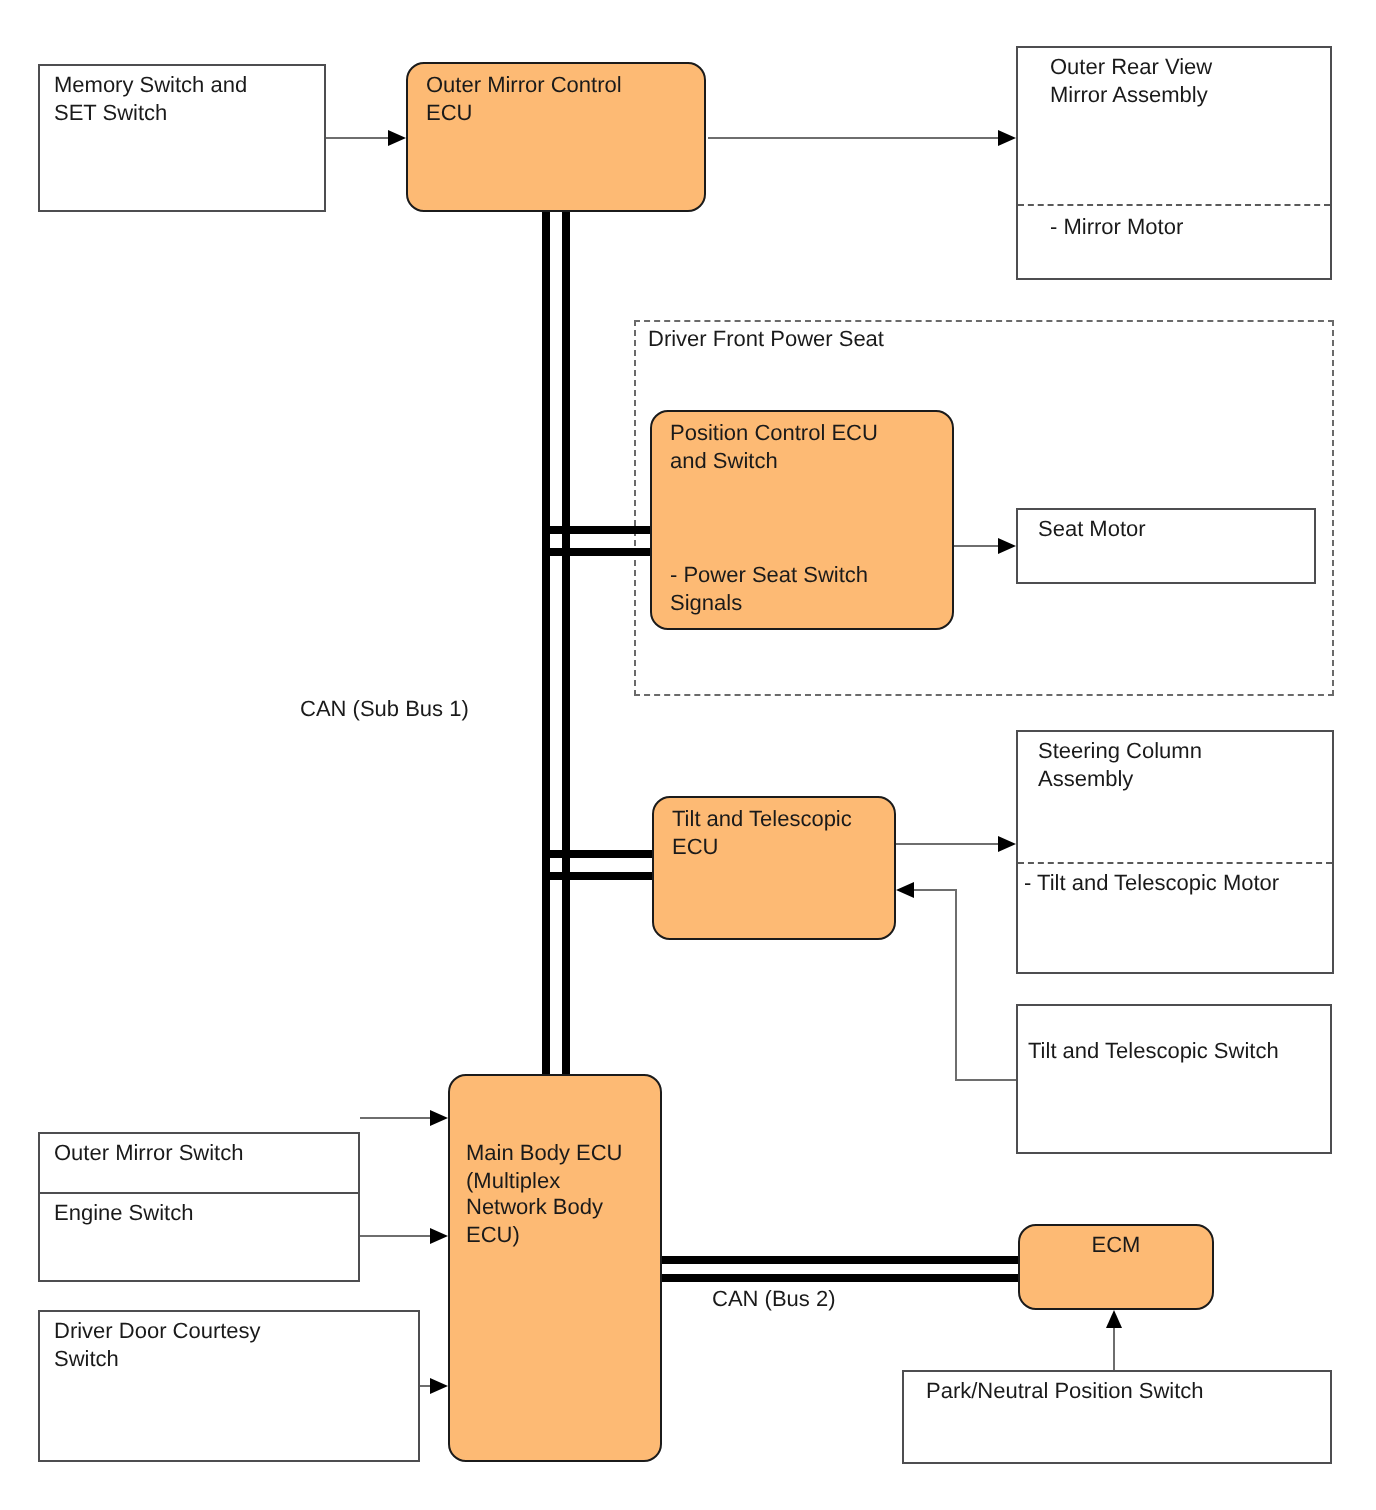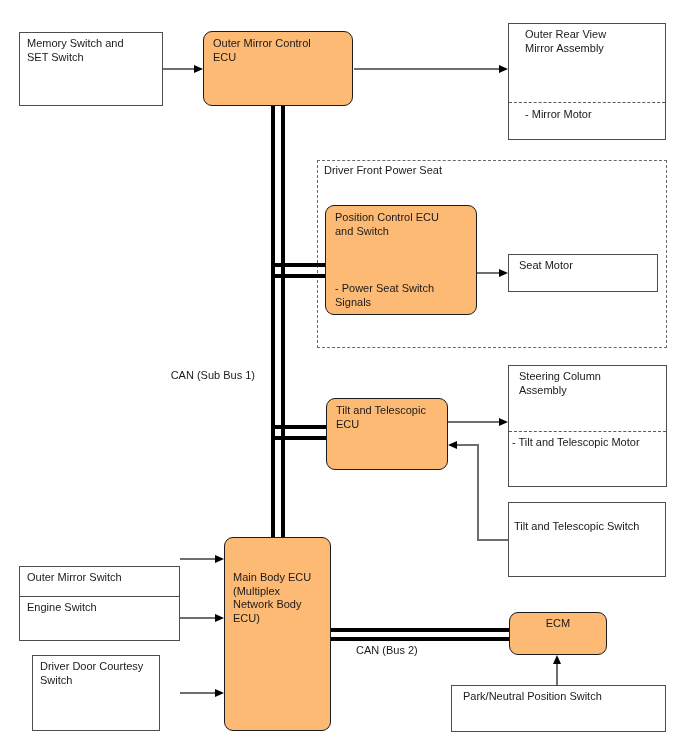--- a/index.html
+++ b/index.html
@@ -168,21 +168,21 @@
   </div>
 
   <div class="rbox" style="left:19px;top:566px;width:161px;height:55px">
     <div class="lbl">Outer Mirror Switch</div>
   </div>
 
   <div class="rbox" style="left:19px;top:596px;width:161px;height:45px">
     <div class="lbl">Engine Switch</div>
   </div>
 
-  <div class="rbox" style="left:32px;top:655px;width:128px;height:76px">
+  <div class="rbox" style="left:19px;top:655px;width:191px;height:76px">
     <div class="lbl">Driver Door Courtesy
 Switch</div>
   </div>
 
   <div class="rbox" style="left:451px;top:685px;width:215px;height:47px">
     <div class="lbl" style="padding-left:11px">Park/Neutral Position Switch</div>
   </div>
 
   <div class="ebox" style="left:203px;top:31px;width:150px;height:75px">
     <div class="lbl" style="padding:5px 9px">Outer Mirror Control
@@ -205,17 +205,17 @@
     <div class="lbl" style="padding:33px 4px 4px 8px">Main Body ECU
 (Multiplex
 Network Body
 ECU)</div>
   </div>
 
   <div class="ebox" style="left:509px;top:612px;width:98px;height:43px">
     <div class="lbl center" style="padding:4px 0">ECM</div>
   </div>
 
-  <div class="floatlbl" style="left:150px;top:369px;width:105px;text-align:right">CAN (Sub Bus 1)</div>
+  <div class="floatlbl" style="left:150px;top:349px;width:105px;text-align:left">CAN (Sub Bus 1)</div>
 
   <div class="floatlbl" style="left:356px;top:644px">CAN (Bus 2)</div>
 
 </div>
 
 </body></html>

